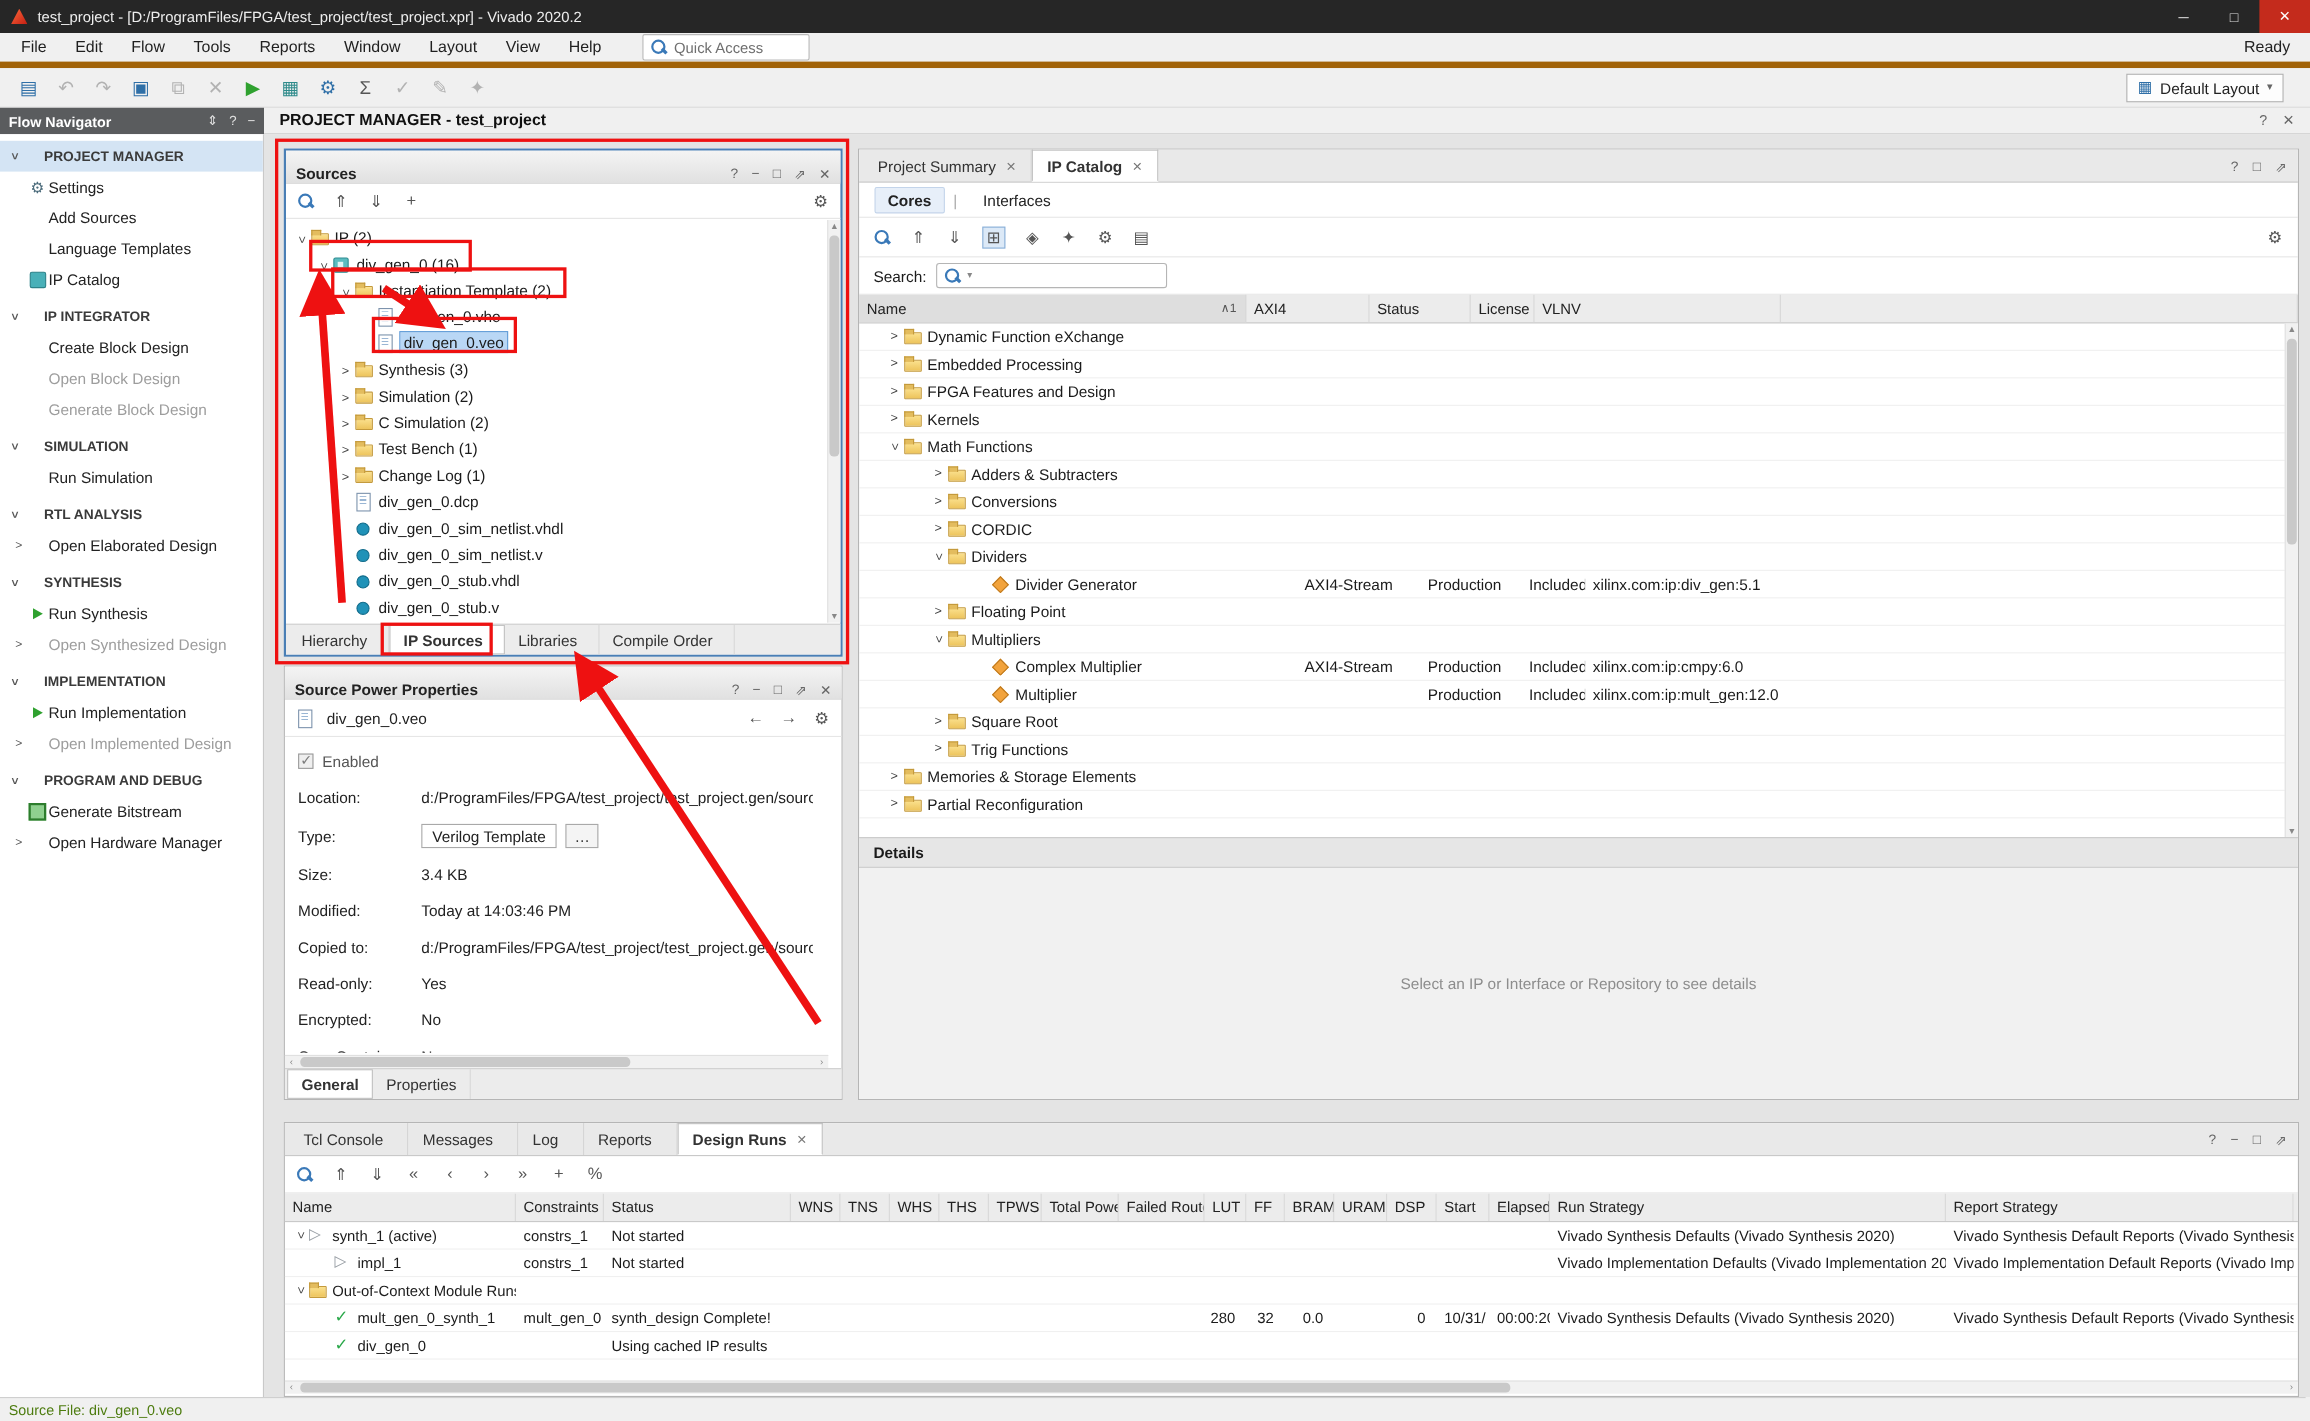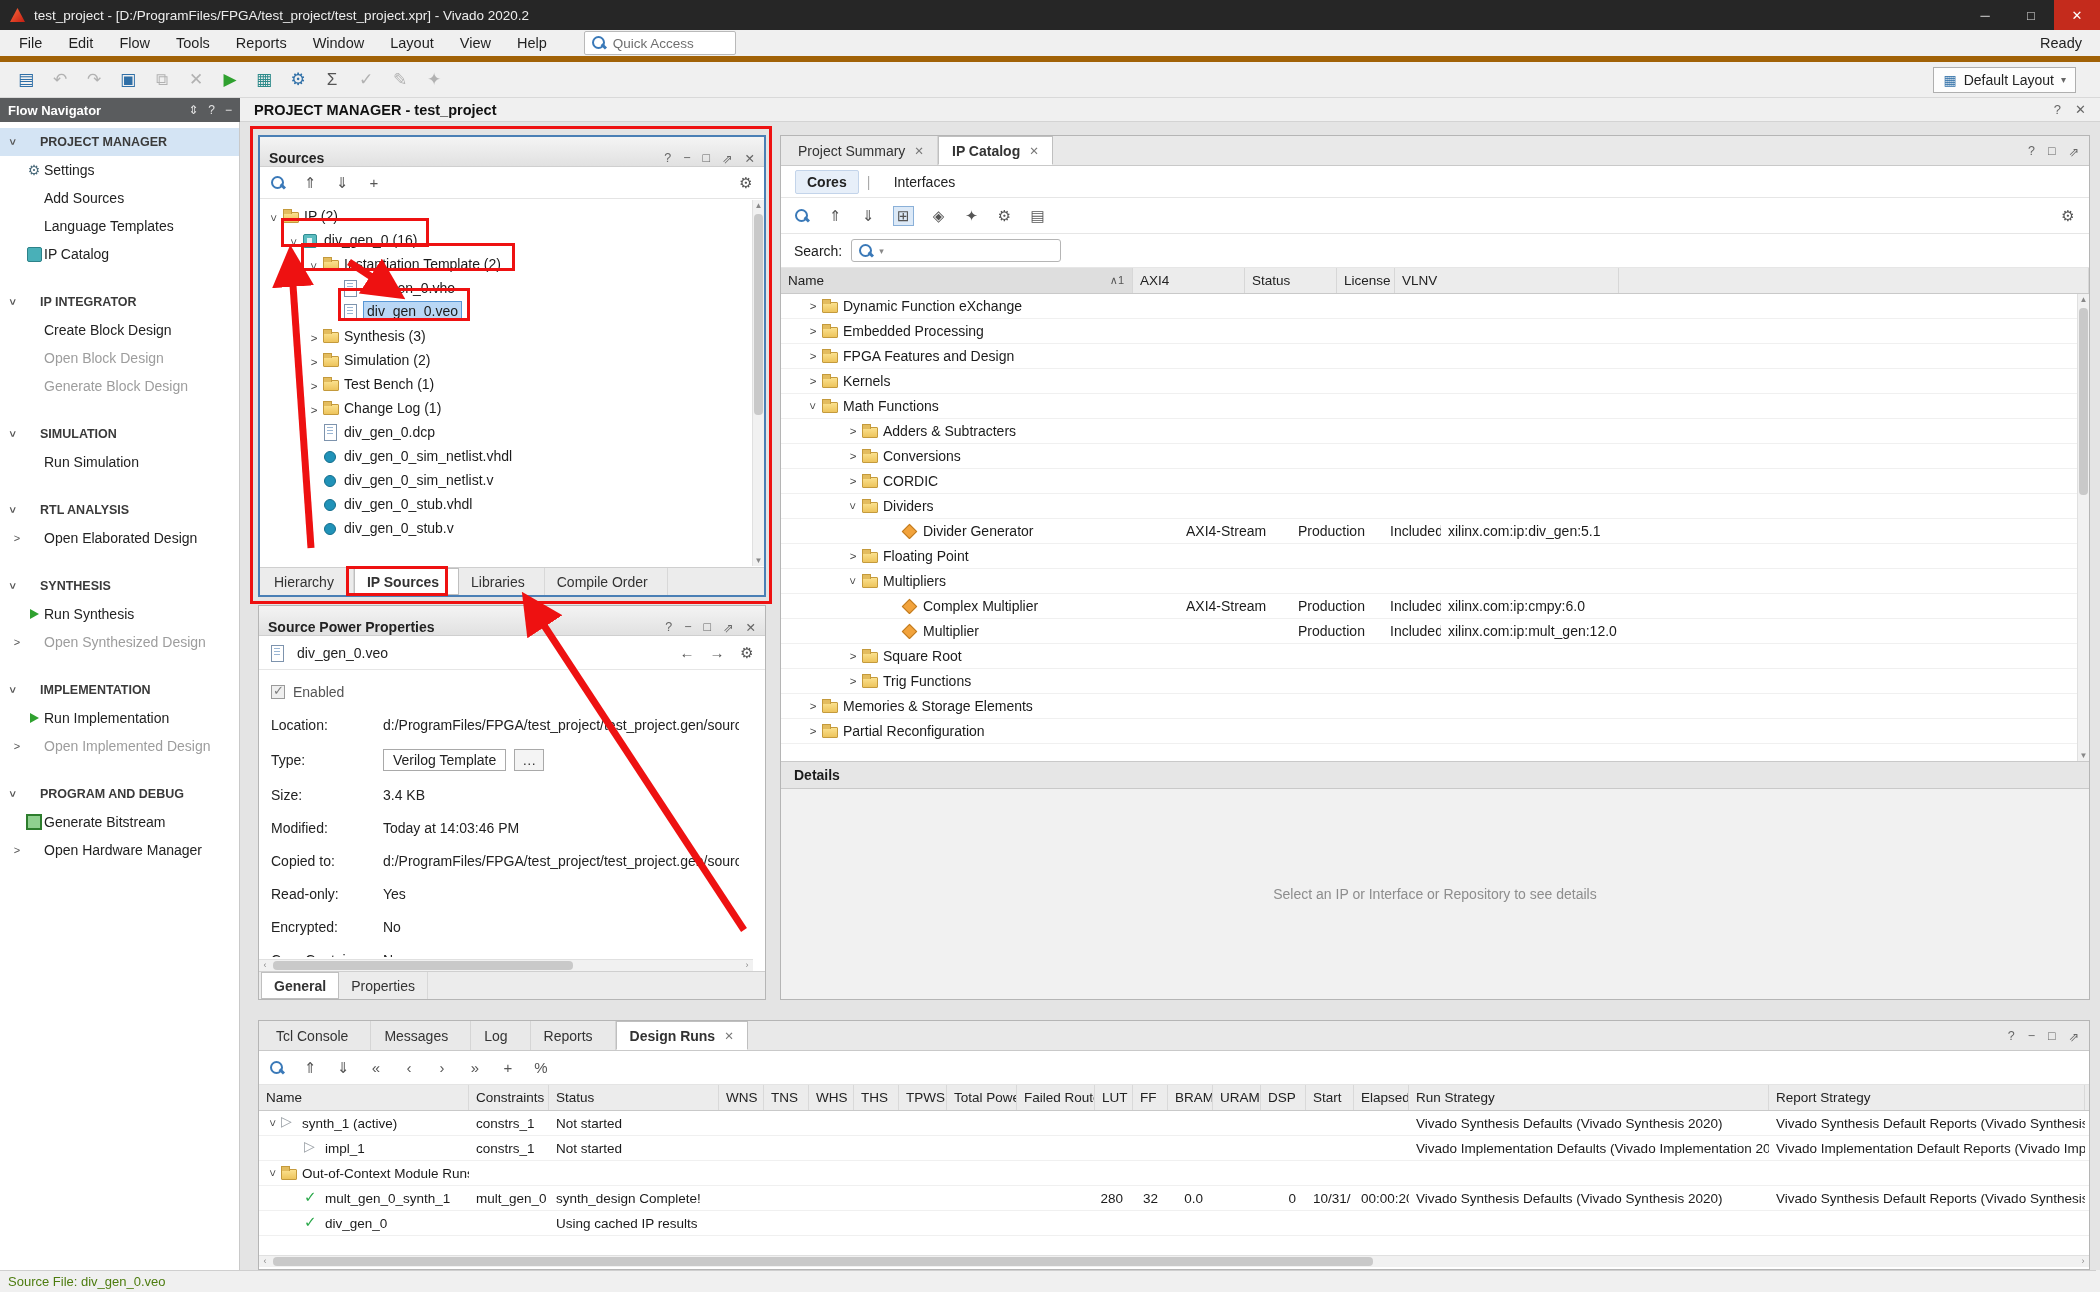--- a/index.html
+++ b/index.html
@@ -32,21 +32,21 @@
 
 
 #fnheader{position:absolute;left:0;top:98px;width:240px;height:24px;background:#5a5c5e;color:#fff;display:flex;align-items:center;padding:0 8px;font-size:13px;font-weight:bold}
 #fnheader .hicons{margin-left:auto;display:flex;gap:10px;font-weight:normal;font-size:12px;color:#e3e3e3}
 #pmheader{position:absolute;left:240px;top:98px;right:0;height:24px;background:#f0f0f0;border-bottom:1px solid #d3d3d3;display:flex;align-items:center;padding:0 14px;font-size:14.5px;font-weight:bold;color:#111}
 #pmheader .hicons{margin-left:auto;display:flex;gap:14px;font-weight:normal;font-size:13px;color:#666}
 
 
 #sidebar{position:absolute;left:0;top:122px;width:240px;bottom:22px;background:#fff;border-right:1px solid #c9c9c9;padding-top:6px;overflow:hidden}
 .nav-row{display:flex;align-items:center;height:28px;padding-left:6px;cursor:pointer;white-space:nowrap}
-.nav-sec{font-weight:bold;font-size:12.5px;color:#3a3a3a;margin-top:20px}
+.nav-sec{font-weight:bold;font-size:12.5px;color:#3a3a3a;margin-top:6px}
 .nav-row:first-child{margin-top:0}
 .nav-item{padding-left:10px;color:#222;font-size:14px}
 .nav-item.dim{color:#9d9d9d}
 .nav-sec.current{background:#d4e4f4}
 .nchev{width:14px;font-size:11px;color:#555;text-align:center;flex:none}
 .nchev.open::before{content:">";display:inline-block;transform:rotate(90deg)}
 .nchev.closed::before{content:">"}
 .nicon{width:20px;height:16px;flex:none;display:flex;align-items:center;justify-content:center;font-size:14px;position:relative}
 .nicon.gear::before{content:"⚙";color:#4a6a7a}
 .nicon.ipchip::before{content:"";width:13px;height:13px;background:#49b0b8;border:1px solid #2d8289;border-radius:2px}
@@ -436,20 +436,25 @@
         <span class="tlabel">Synthesis (3)</span>
       </div>
         <div class="trow ind2">
         <span class="chev closed"></span>
         <span class="ticon folder"></span>
         <span class="tlabel">Simulation (2)</span>
       </div>
         <div class="trow ind2">
         <span class="chev closed"></span>
         <span class="ticon folder"></span>
+        <span class="tlabel">C Simulation (2)</span>
+      </div>
+        <div class="trow ind2">
+        <span class="chev closed"></span>
+        <span class="ticon folder"></span>
         <span class="tlabel">Test Bench (1)</span>
       </div>
         <div class="trow ind2">
         <span class="chev closed"></span>
         <span class="ticon folder"></span>
         <span class="tlabel">Change Log (1)</span>
       </div>
         <div class="trow ind2">
         <span class="chev"></span>
         <span class="ticon file"></span>

